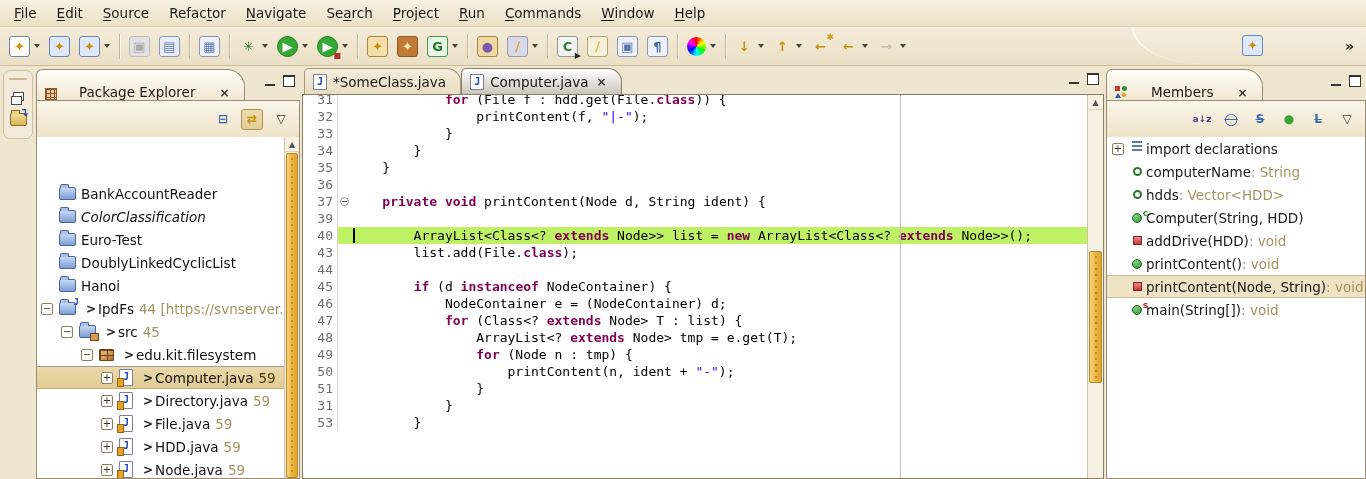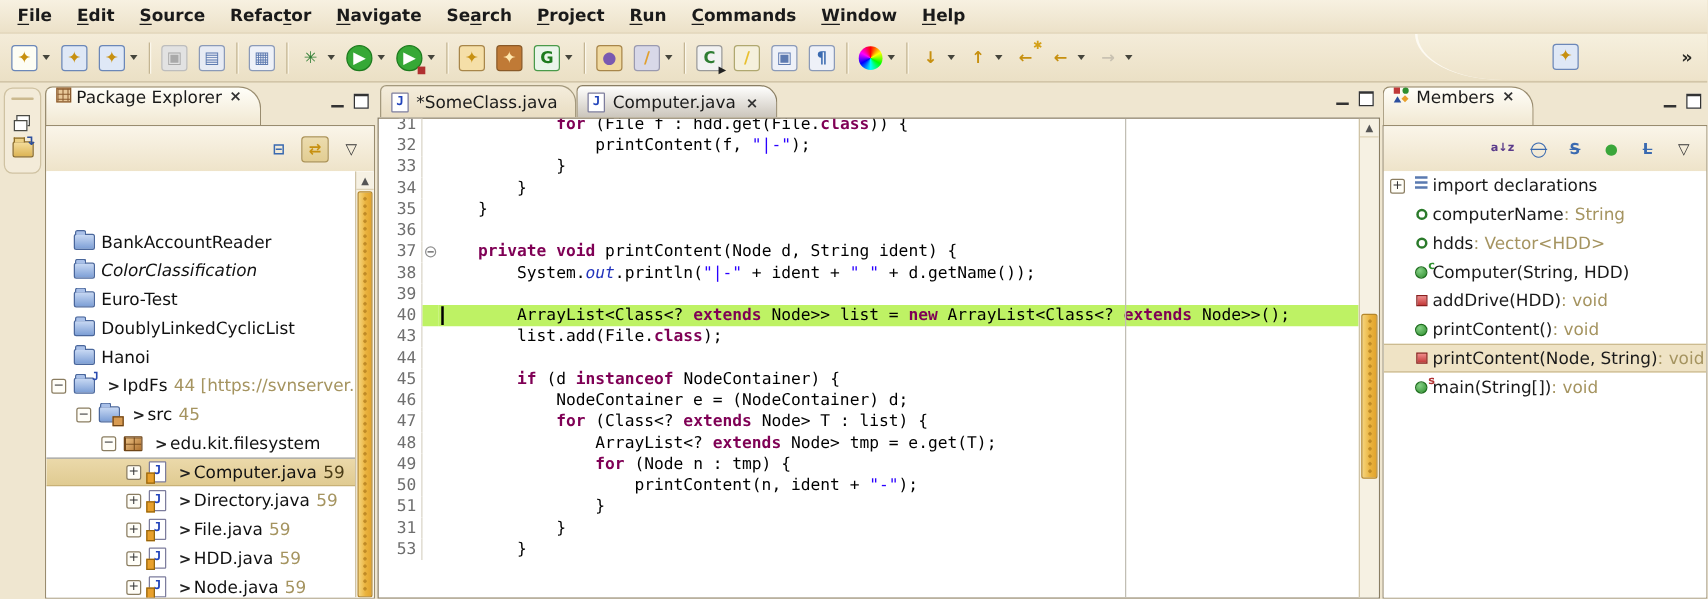--- a/index.html
+++ b/index.html
@@ -1,20 +1,20 @@
 <!DOCTYPE html>
 <html><head>
 <meta charset="utf-8">
 <style>
   html,body{margin:0;padding:0}
   body{width:1366px;height:479px;overflow:hidden;position:relative;
        background:#efe6d0;font-family:"DejaVu Sans",sans-serif;font-size:13px;color:#1a1a1a;}
   
   #menubar{height:26px;display:flex;align-items:center;padding-left:4px;
-           background:linear-gradient(#f7f1e1,#ece1c8);border-bottom:1px solid #ddd0b2;font-weight:bold;}
+           background:linear-gradient(#f7f1e1,#ece1c8);border-bottom:1px solid #ddd0b2;}
   .menu-item{padding:3px 10px;font-size:13.5px;cursor:default;}
   .menu-item u{text-underline-offset:2px;}
   
   #toolbar{height:38px;display:flex;align-items:center;position:relative;
            background:linear-gradient(#f4ecd9,#ebe0c5);border-bottom:1px solid #c9bb9c;}
   .tgroup{display:flex;align-items:center;gap:9px;padding:0 9px;}
   .tsep{width:1px;height:25px;background:#c4b592;box-shadow:1px 0 0 #fbf7ec;}
   .tbtn{display:flex;align-items:center;gap:2px;}
   .ticon{width:19px;height:19px;display:flex;align-items:center;justify-content:center;
          font-size:13px;font-weight:bold;border-radius:3px;position:relative;}
@@ -41,21 +41,21 @@
              border:1px solid #4a4a44;background:#fff;}
   .fastview-shape{width:15px;height:11px;background:linear-gradient(#f4dc9a,#dcb455);
              border:1px solid #8a6b28;border-radius:2px;position:relative;}
   .fastview-shape::before{content:"";position:absolute;top:-4px;left:0;width:7px;height:3px;
              background:#ecd084;border:1px solid #8a6b28;border-bottom:none;}
   .fastview-shape::after{content:"↴";position:absolute;right:-3px;top:-8px;color:#2c4f9e;
              font-size:11px;font-weight:bold;}
   
   .view{position:absolute;top:68px;bottom:0;}
   .view-tabrow{height:32px;position:relative;display:flex;align-items:flex-end;}
-  .view-tab{display:flex;align-items:flex-start;gap:4px;height:30px;padding:0 14px 0 8px;
+  .view-tab{display:flex;align-items:flex-end;gap:22px;height:30px;padding:0 14px 0 8px;
             background:linear-gradient(#fffef9,#f1e8d2);border:1px solid #998c6f;border-bottom:none;
             border-radius:6px 18px 0 0;}
   .view-title{font-size:13.5px;white-space:nowrap;}
   .closex{font-size:12px;font-weight:bold;color:#333;margin-left:2px;}
   .winbtns{position:absolute;right:5px;top:7px;display:flex;gap:8px;align-items:center;}
   .minb{width:10px;height:8px;border-bottom:2px solid #333;}
   .maxb{width:10px;height:9px;border:1px solid #333;border-top-width:2px;background:#fff;}
   .view-body{position:absolute;top:32px;left:0;right:0;bottom:0;border:1px solid #998c6f;
              background:#fff;display:flex;flex-direction:column;}
   .view-toolbar{height:36px;min-height:36px;display:flex;justify-content:flex-end;align-items:center;
@@ -524,25 +524,20 @@
             <span class="ct"></span>
           </div>
           <div class="code-line">
             <span class="ln">37</span>
             <span class="foldcol">
               <span class="foldm"></span>
             </span>
             <span class="ct"><span>    </span><span class="tk">private</span><span> </span><span class="tk">void</span><span> printContent(Node d, String ident) {</span></span>
           </div>
           <div class="code-line">
-            <span class="ln">38</span>
-            <span class="foldcol"></span>
-            <span class="ct"><span>        System.</span><span class="tf">out</span><span>.println(</span><span class="ts">"|-"</span><span> + ident + </span><span class="ts">" "</span><span> + d.getName());</span></span>
-          </div>
-          <div class="code-line">
             <span class="ln">39</span>
             <span class="foldcol"></span>
             <span class="ct"></span>
           </div>
           <div class="code-line cur">
             <span class="ln">40</span>
             <span class="foldcol"></span>
             <span class="ct"><span>        ArrayList&lt;Class&lt;? </span><span class="tk">extends</span><span> Node&gt;&gt; list = </span><span class="tk">new</span><span> ArrayList&lt;Class&lt;? </span><span class="tk">extends</span><span> Node&gt;&gt;();</span></span>
           </div>
           <div class="code-line">

